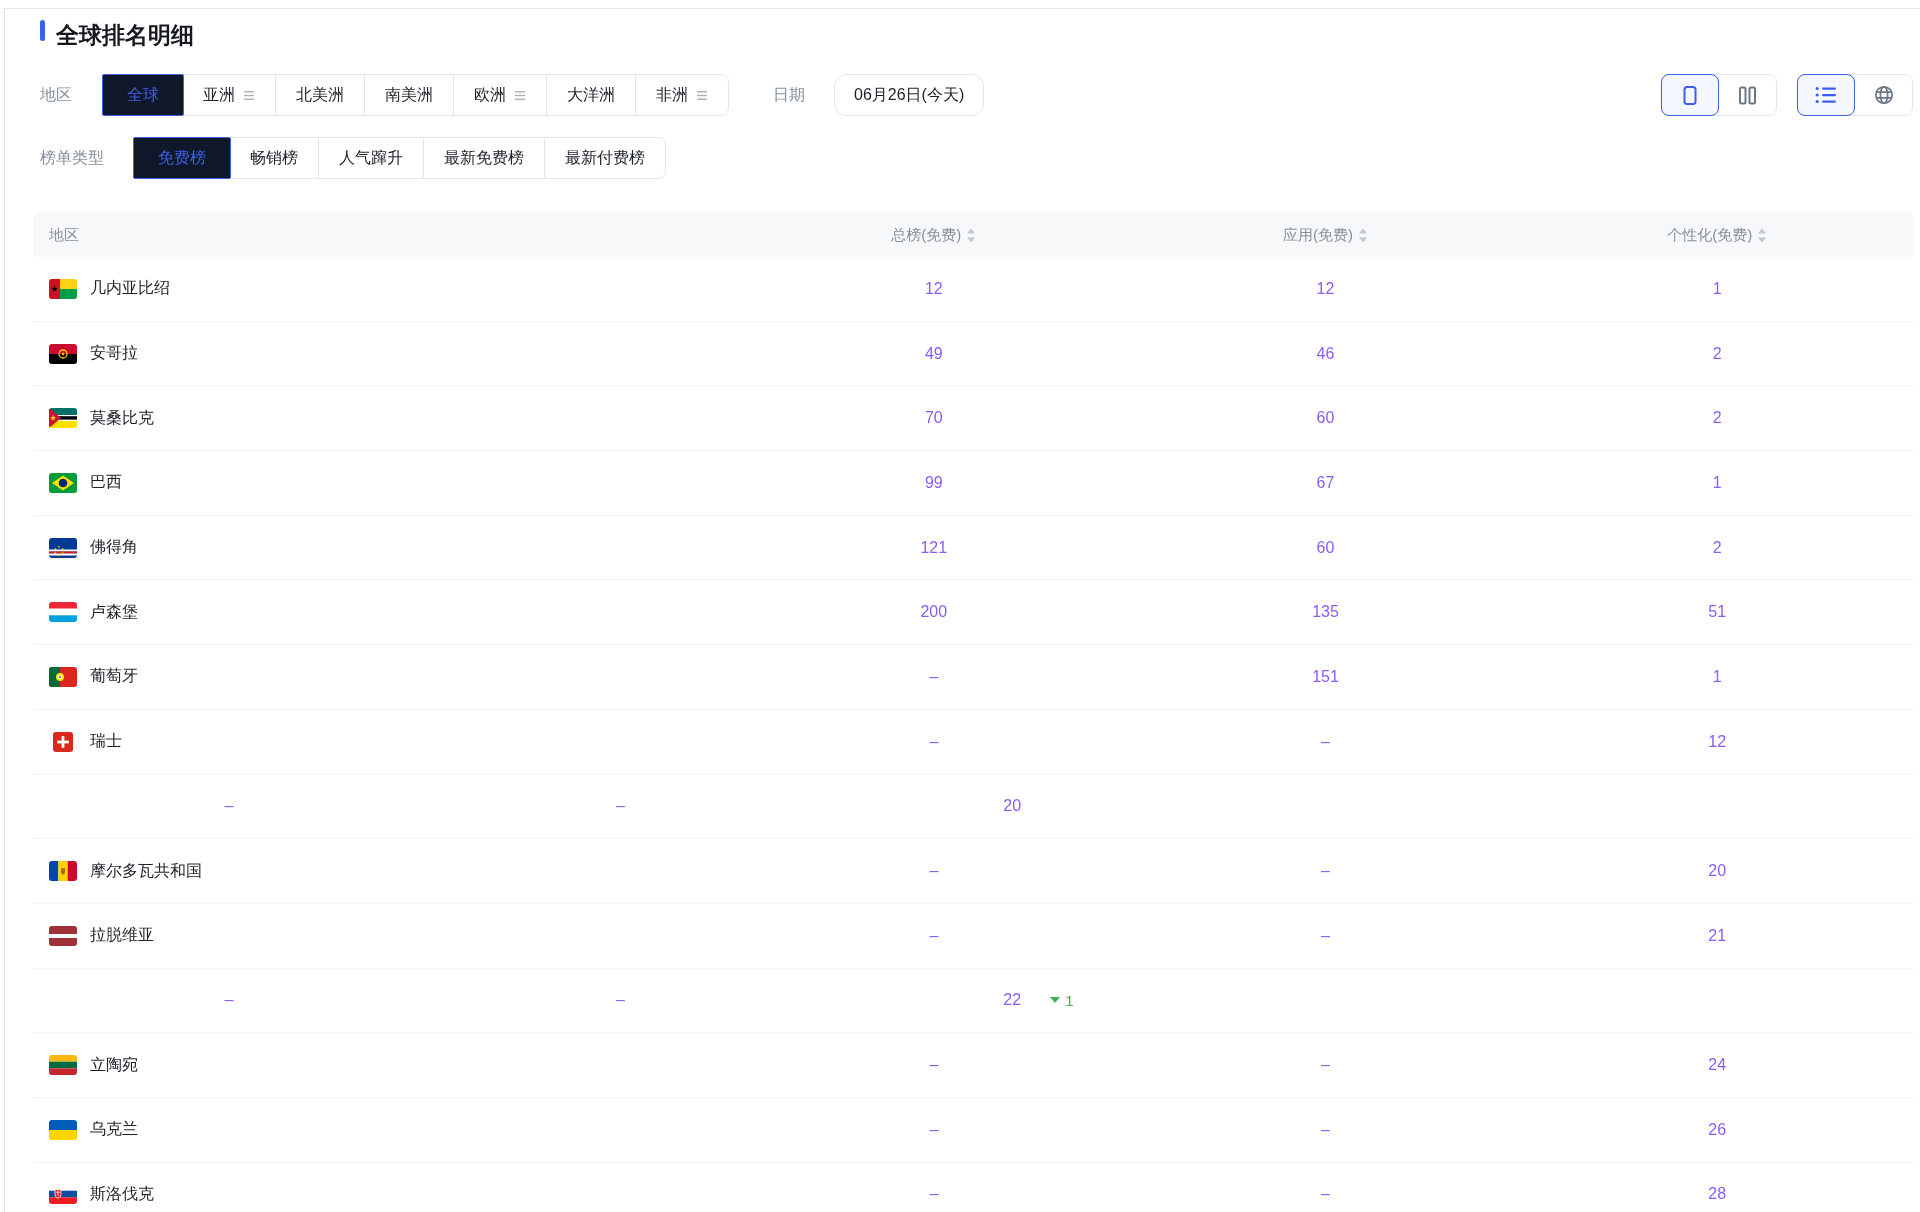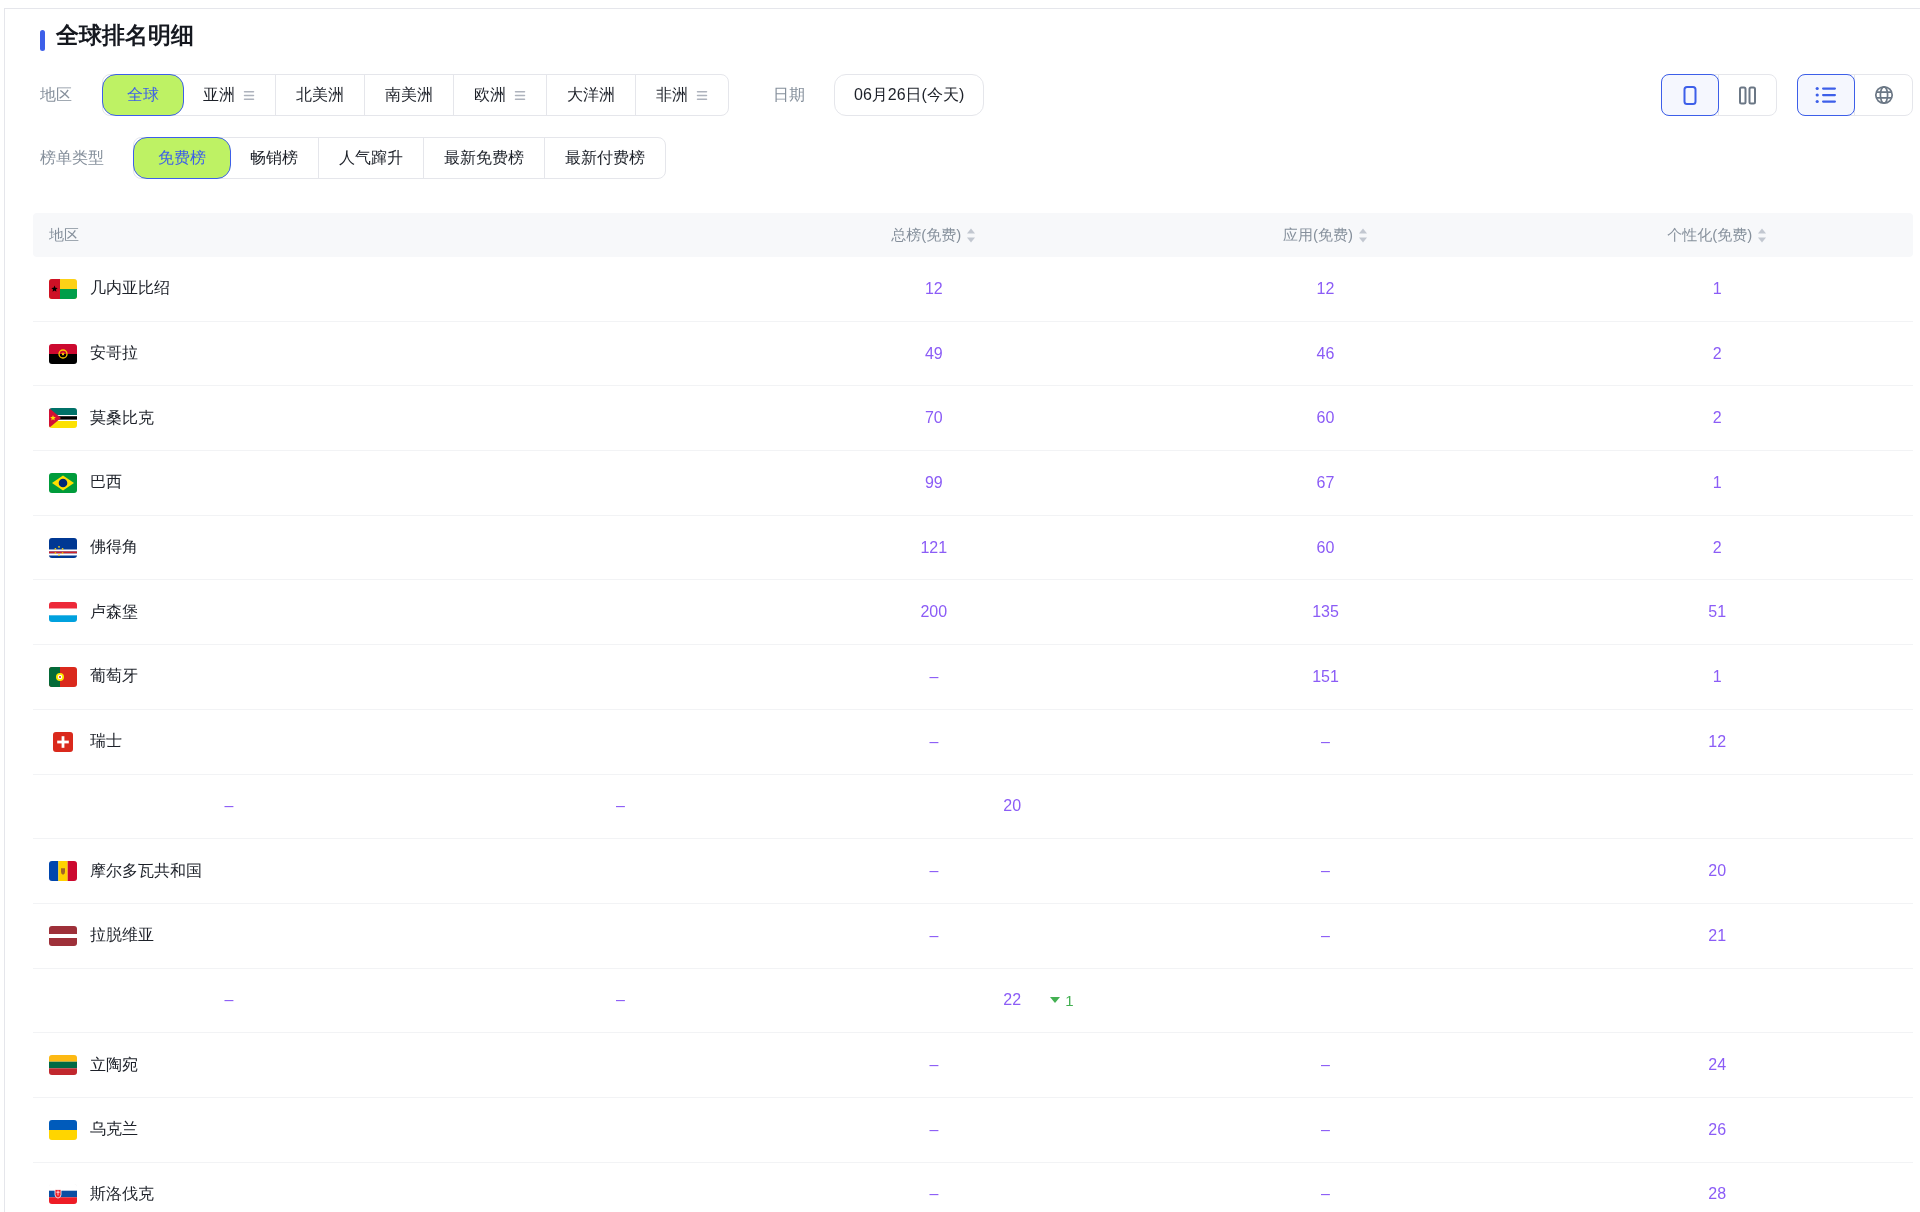--- a/index.html
+++ b/index.html
@@ -2,36 +2,36 @@
 <html><head>
 <meta charset="utf-8">
 <style>
   * { margin:0; padding:0; box-sizing:border-box; }
   html,body { width:1920px; height:1212px; overflow:hidden; background:#fff;
     font-family:"Liberation Sans","DejaVu Sans",sans-serif; color:#1d2129; }
   .panel-top-line { position:absolute; top:8px; left:4px; right:0; border-top:1px solid #e5e6eb; }
   .panel-left-line { position:absolute; top:8px; left:4px; bottom:0; border-left:1px solid #e5e6eb; }
   .content { position:relative; padding:0 7px 0 40px; }
 
-  .title-row { display:flex; align-items:flex-end; gap:11px; padding-top:20px; }
+  .title-row { display:flex; align-items:flex-start; gap:11px; padding-top:20px; }
   .accent-bar { width:5px; height:21px; border-radius:3px; background:#3d5fe9; }
   .page-title { font-size:23px; font-weight:700; color:#15181f; }
 
   .filter-row { display:flex; align-items:center; }
   .filter-row.r1 { margin-top:23px; }
   .filter-row.r2 { margin-top:21px; }
   .filter-label { font-size:16px; color:#86909c; flex:0 0 auto; }
   .seg-group { display:flex; align-items:stretch; height:42px; border:1px solid #e5e6eb;
     border-radius:8px; background:#fff; margin-left:30px; }
   .seg-btn { display:flex; align-items:center; gap:8px; padding:0 20px; font-size:16px;
     color:#1d2129; background:transparent; border:none; border-left:1px solid #e5e6eb;
     cursor:pointer; font-family:inherit; white-space:nowrap; }
   .seg-btn:first-child { border-left:none; }
-  .seg-btn.selected { border:1px solid #3d5fe9; border-radius:14px; margin:-1px;
-    background:#bef264; color:#3d5fe9; padding:0 24px; position:relative; z-index:2; }
+  .seg-btn.selected { border:1px solid #3d5fe9; border-radius:2px; margin:-1px;
+    background:#0f172a; color:#3d5fe9; padding:0 24px; position:relative; z-index:2; }
   .seg-btn.selected + .seg-btn { border-left:none; }
   .menu-icon { display:inline-flex; color:#adb2bc; }
 
   .date-label { margin-left:44px; }
   .date-btn { margin-left:29px; height:42px; display:flex; align-items:center; padding:0 19px;
     border:1px solid #e5e6eb; border-radius:12px; background:#fff; font-size:16px; color:#1d2129;
     cursor:pointer; font-family:inherit; }
 
   .toggles { margin-left:auto; display:flex; gap:20px; }
   .toggle-group { display:flex; height:42px; border:1px solid #e5e6eb; border-radius:8px; background:#fff; }

